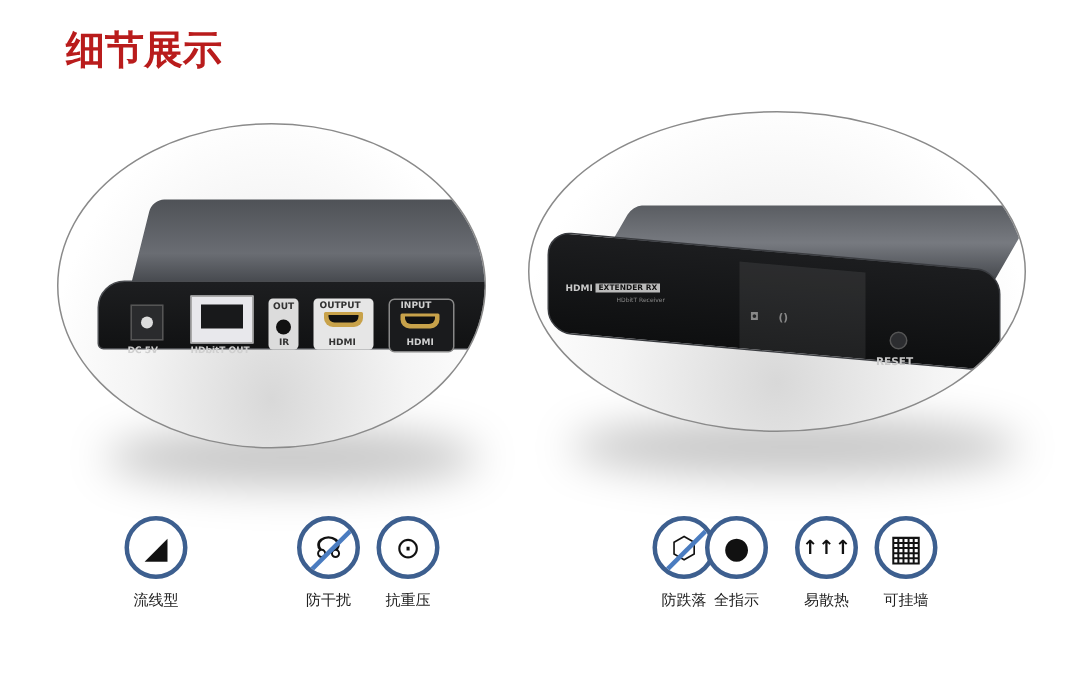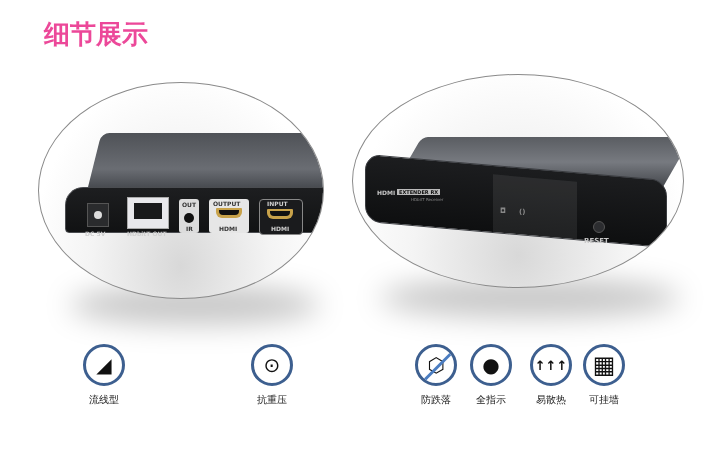--- a/index.html
+++ b/index.html
@@ -1,18 +1,18 @@
 <!DOCTYPE html>
 <html><head>
 <meta charset="utf-8">
 <style>
   html, body { margin:0; padding:0; }
   body { width:720px; height:455px; background:#ffffff; position:relative; overflow:hidden;
          font-family:"DejaVu Sans", "Liberation Sans", sans-serif; }
-  .title { position:absolute; left:44px; top:18px; font-size:26px; font-weight:bold; color:#ec4899;
+  .title { position:absolute; left:44px; top:18px; font-size:26px; font-weight:bold; color:#b91c1c;
            letter-spacing:0px; line-height:32px; }
   .ellipse { position:absolute; border-radius:50%; overflow:hidden; border:1px solid #8a8a8a;
              background:radial-gradient(ellipse at 50% 85%, #d8d8d8 0%, #f4f4f4 45%, #ffffff 75%); }
   .ellipse.left { left:38px; top:82px; width:284px; height:215px; }
   .ellipse.right { left:352px; top:74px; width:330px; height:212px; }
   .shadow { position:absolute; border-radius:50%; filter:blur(14px); background:rgba(0,0,0,0.22); }
   
   .dev-top-l { position:absolute; left:55px; top:50px; width:260px; height:60px;
                background:linear-gradient(180deg,#4f5257 0%, #6a6d73 60%, #3d4045 100%);
                transform:skewX(-14deg); border-radius:8px 4px 0 0; }
@@ -93,27 +93,34 @@
   <div class="flabel" style="left:231px;top:162px;font-size:7px;">RESET</div>
 </div>
 
 <div class="features">
   <div class="feat" style="left:76px;">
     <div class="circle">
         <div class="glyph">◢</div>
       </div>
     <div class="flabel-cn">流线型</div>
   </div>
+  <div class="feat" style="left:191px;">
+    <div class="circle">
+        <div class="glyph">☊</div>
+        <div class="slash"></div>
+      </div>
+    <div class="flabel-cn">防干扰</div>
+  </div>
   <div class="feat" style="left:244px;">
     <div class="circle">
         <div class="glyph">⊙</div>
       </div>
     <div class="flabel-cn">抗重压</div>
   </div>
-  <div class="feat" style="left:408px;">
+  <div class="feat" style="left:428px;">
     <div class="circle">
         <div class="glyph">⬡</div>
         <div class="slash"></div>
       </div>
     <div class="flabel-cn">防跌落</div>
   </div>
   <div class="feat" style="left:463px;">
     <div class="circle">
         <div class="glyph">●</div>
       </div>

